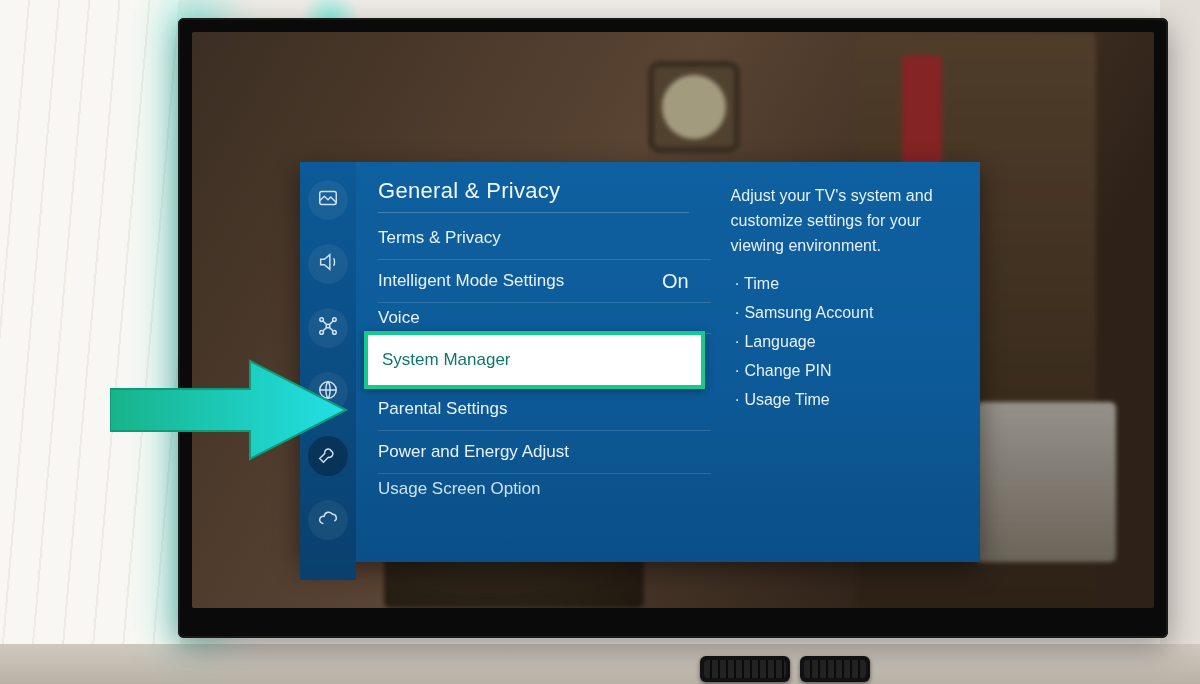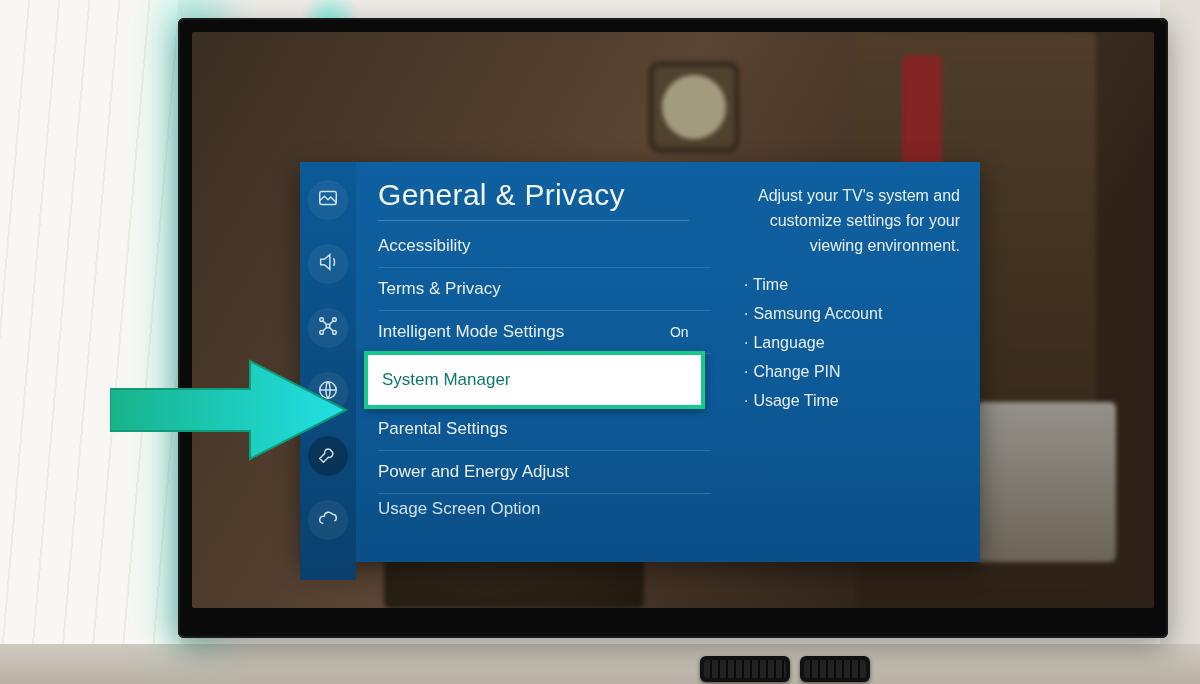--- a/index.html
+++ b/index.html
@@ -39,33 +39,33 @@
     background:linear-gradient(180deg,#0f60a0 0%,#0d5a98 55%,#0a4f87 100%);
     box-shadow:0 8px 24px rgba(0,0,0,.45);color:#eaf3fb;}
   .icon-rail{position:absolute;left:0;top:0;width:56px;height:100%;
     background:linear-gradient(#0c5a98,#09406d);display:flex;flex-direction:column;align-items:center;padding-top:18px;gap:24px;}
   .rail-btn{width:40px;height:40px;border-radius:50%;background:rgba(255,255,255,.06);
     display:flex;align-items:center;justify-content:center;color:#cfe2f2;cursor:pointer;}
   .rail-btn svg{width:22px;height:22px;stroke:#cfe2f2;fill:none;stroke-width:1.6;}
   .rail-btn.sel{background:rgba(0,0,0,.28);}
   .panel-main{position:absolute;left:56px;top:0;right:0;height:100%;display:flex;}
   .col-list{flex:1.45;padding:14px 0 0 22px;min-width:0;}
-  .title{font-size:30px;font-weight:400;letter-spacing:.3px;color:#f2f8ff;margin:2px 0 6px;}
+  .title{font-size:22px;font-weight:400;letter-spacing:.3px;color:#f2f8ff;margin:2px 0 6px;}
   .divider{height:1px;background:rgba(255,255,255,.22);margin:8px 22px 0 0;}
   .menu{margin-top:4px;}
   .menu-item{position:relative;display:flex;align-items:center;justify-content:space-between;
     height:42px;padding:0 22px 0 0;font-size:17px;color:#e9f2fb;border-bottom:1px solid rgba(255,255,255,.14);cursor:pointer;}
   .menu-item .label{white-space:nowrap;}
-  .menu-item .value{color:#e9f2fb;font-size:14px;}
+  .menu-item .value{color:#e9f2fb;font-size:20px;}
   .menu-item.cut{height:30px;overflow:hidden;border-bottom:none;color:#cde1f1;}
   .menu-item.selected{background:#ffffff;color:#1a1a1a;border:4px solid #18c98f;height:50px;margin:-3px 6px -1px -14px;padding-left:14px;box-shadow:0 2px 8px rgba(0,0,0,.35);}
   .menu-item.selected .label{color:#0f766e;font-weight:500;}
   .col-desc{flex:1;padding:22px 20px 0 20px;font-size:16px;line-height:1.55;color:#e6f0fa;}
-  .desc-text{margin-bottom:12px;text-align:right;}
-  .desc-list{list-style:none;padding:0;margin:13px;}
+  .desc-text{margin-bottom:12px;}
+  .desc-list{list-style:none;padding:0;margin:4px;}
   .desc-list li{padding:2px 0;}
   .desc-list li::before{content:"· ";}
   
   .arrow{position:absolute;left:110px;top:355px;width:240px;height:110px;pointer-events:none;}
   .arrow svg{width:100%;height:100%;}
 </style>
 </head>
 <body>
 
 <div class="scene">
@@ -138,28 +138,28 @@
             </span>
           </div>
         </div>
 
         <div class="panel-main">
           <div class="col-list">
             <div class="title">General &amp; Privacy</div>
             <div class="divider"></div>
             <div class="menu">
               <div class="menu-item">
-                <span class="label">Accessibility</span>
-              </div>
-              <div class="menu-item">
                 <span class="label">Terms &amp; Privacy</span>
               </div>
               <div class="menu-item">
                 <span class="label">Intelligent Mode Settings</span>
                 <span class="value">On</span>
+              </div>
+              <div class="menu-item" style="height:30px;">
+                <span class="label">Voice</span>
               </div>
               <div class="menu-item selected">
                 <span class="label">System Manager</span>
               </div>
               <div class="menu-item">
                 <span class="label">Parental Settings</span>
               </div>
               <div class="menu-item">
                 <span class="label">Power and Energy Adjust</span>
               </div>

